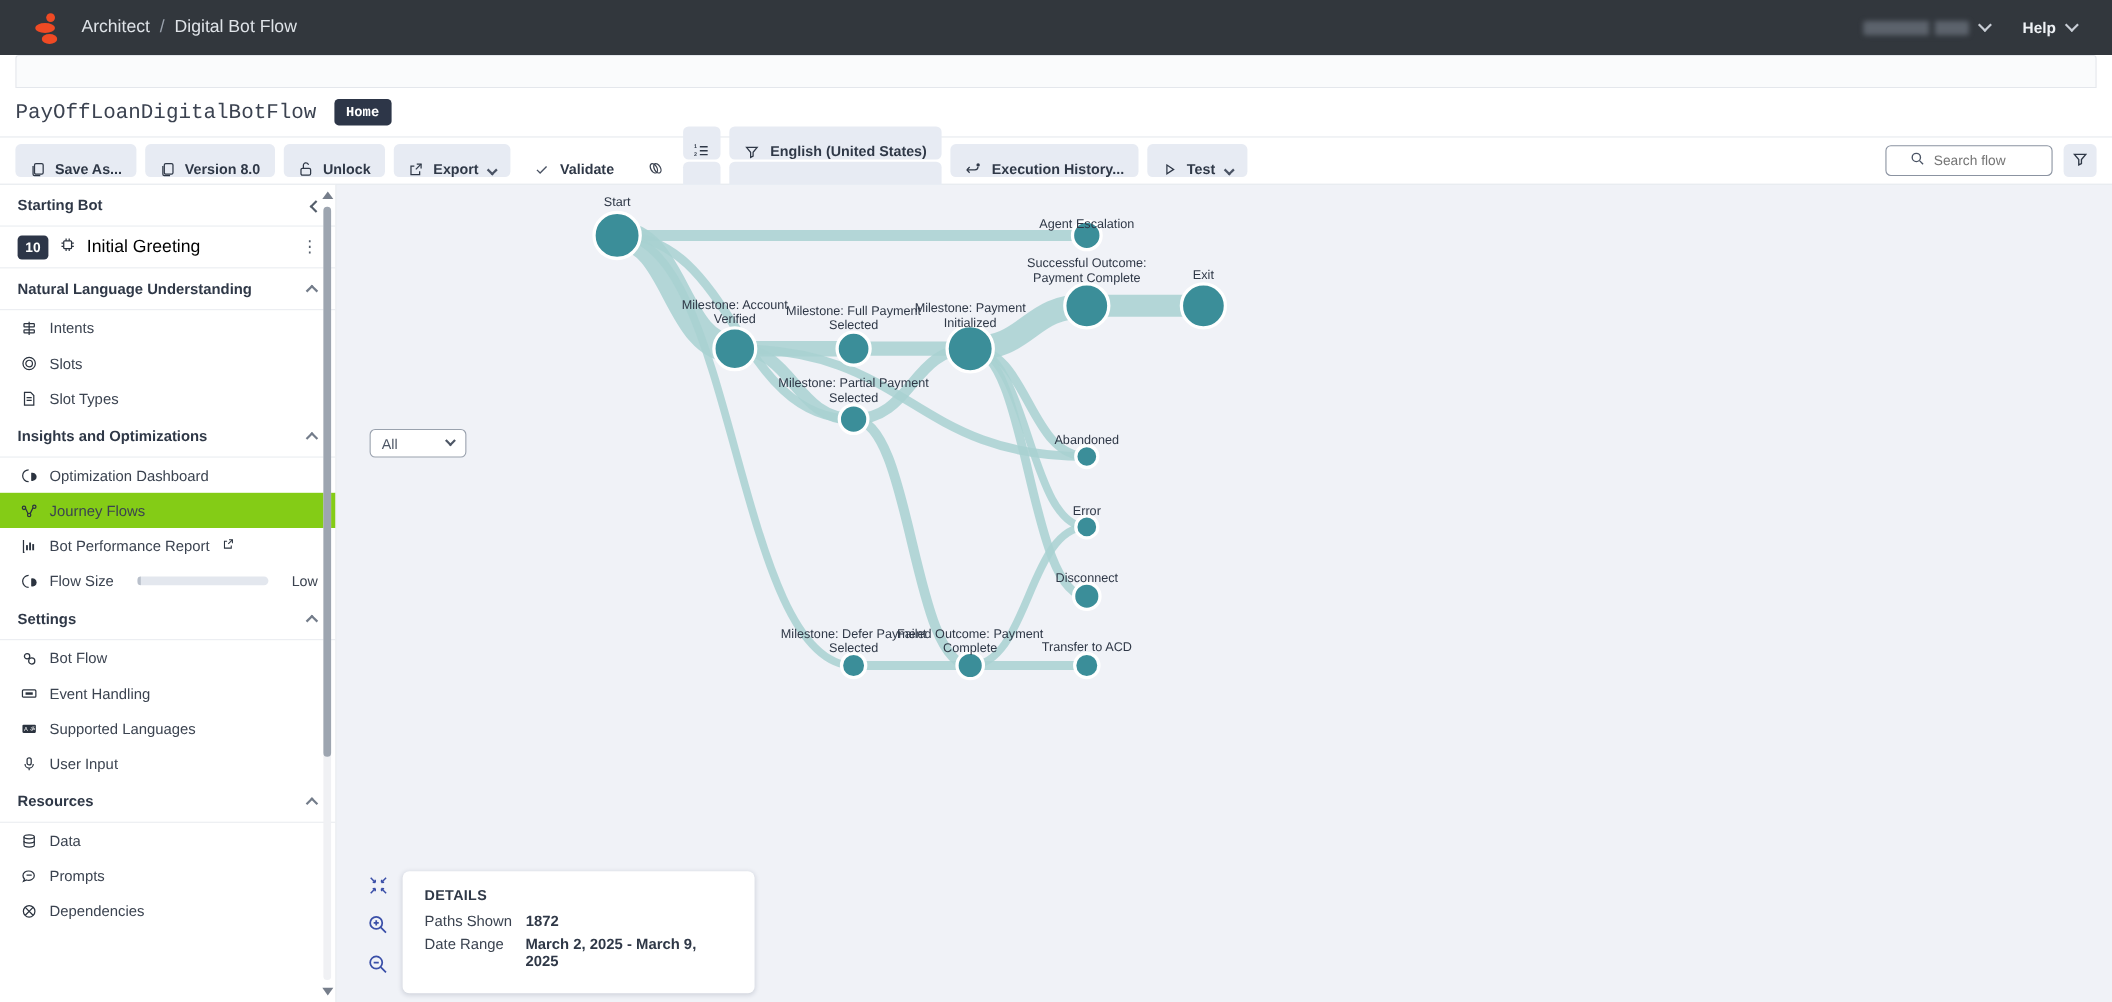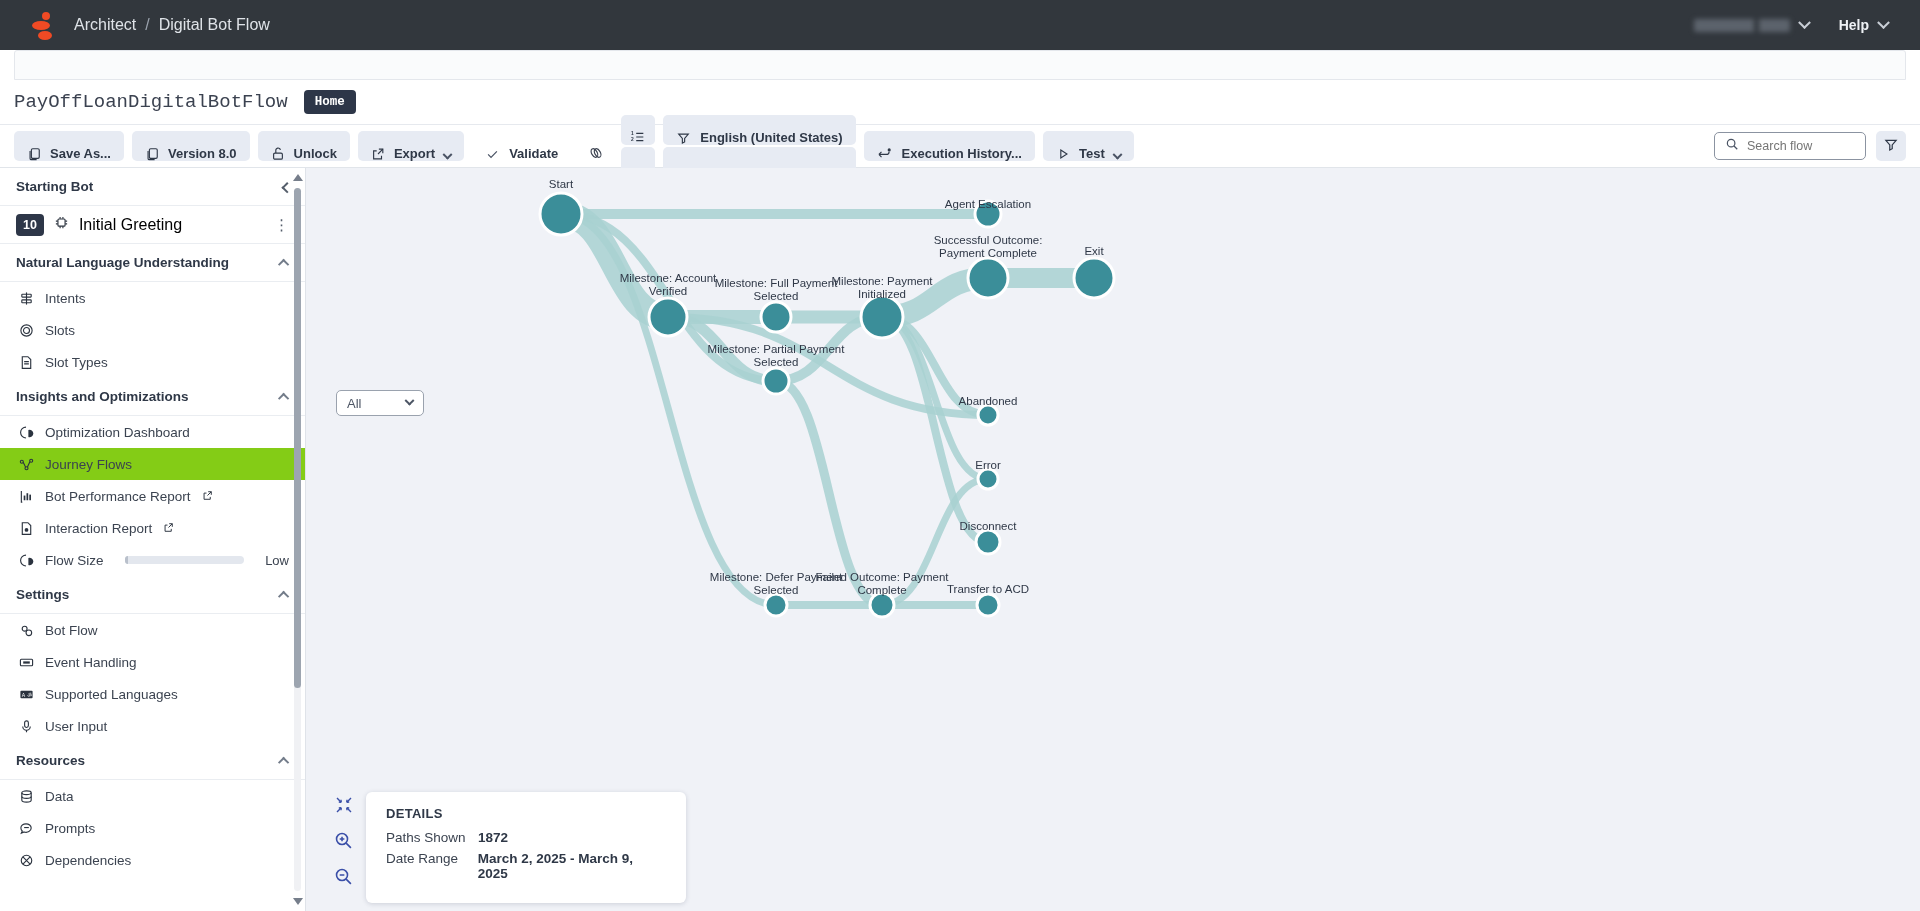--- a/index.html
+++ b/index.html
@@ -50,21 +50,21 @@
           border-radius: 5px; height: 30px; padding: 0 13px; font-size: 13px; font-weight: bold;
           color:#2f3847; font-family:"Liberation Sans",sans-serif; cursor:pointer; white-space:nowrap;}
   .tbtn.icononly { padding: 0 9px; }
   .tbtn.plain { background: transparent; }
   .tbtn svg { display:block; }
   .tgroup { display:flex; gap:2px;flex-direction:column; }
   .cdown { width:7px;height:7px;border-right:2px solid #4a5364;border-bottom:2px solid #4a5364;
            transform: rotate(45deg) translate(-2px,-2px); }
   .toolbar-right { margin-left:auto; display:flex; align-items:center; gap: 10px; }
   .searchbox { display:flex; align-items:center; gap:8px; border:1px solid #8b93a1; border-radius:5px;
-               height:28px; width: 152px; padding: 0 10px; }
+               height:28px; width: 152px; padding: 0 21px; }
   .searchbox input { border:none; outline:none; font-size:12.5px; color:#5a6373; width:100%;
                      font-family:"Liberation Sans",sans-serif; background:transparent; }
   .filtbtn { background:#e7ebf3; border-radius:5px; width:30px; height:30px;
              display:flex;align-items:center;justify-content:center; border:none; cursor:pointer;}
 
   
   .body { display: flex; height: calc(911px - 50px - 30px - 44px - 44px); }
 
   
   .sidebar { width: 306px; border-right: 1px solid #dfe3e9; position: relative;
@@ -348,34 +348,20 @@
     <div class="sb-item">
       <span class="ico">
           <svg width="15" height="15" viewBox="0 0 16 16" fill="none" stroke="#2b333f" stroke-width="1.2">
             <path d="M2.5 2v12h1"></path>
             <rect x="5" y="7" width="1.8" height="5" fill="#2b333f" stroke="none"></rect>
             <rect x="8" y="4.5" width="1.8" height="7.5" fill="#2b333f" stroke="none"></rect>
             <rect x="11" y="6" width="1.8" height="6" fill="#2b333f" stroke="none"></rect>
           </svg>
         </span>
       <span>Bot Performance Report</span>
-      <span class="ext"><svg width="11" height="11" viewBox="0 0 16 16" fill="none" stroke="#2b333f" stroke-width="1.4">
-            <path d="M9 2.5h4.5V7"></path>
-            <path d="M13.5 2.5L8 8"></path>
-            <path d="M12 10v3.5H3V4.5h3.5"></path>
-          </svg></span>
-    </div>
-    <div class="sb-item">
-      <span class="ico">
-          <svg width="15" height="15" viewBox="0 0 16 16" fill="none" stroke="#2b333f" stroke-width="1.2">
-            <path d="M3.5 1.8h6l3 3v9.4h-9z"></path>
-            <circle cx="8" cy="9.5" r="2" fill="#2b333f" stroke="none"></circle>
-          </svg>
-        </span>
-      <span>Interaction Report</span>
       <span class="ext"><svg width="11" height="11" viewBox="0 0 16 16" fill="none" stroke="#2b333f" stroke-width="1.4">
             <path d="M9 2.5h4.5V7"></path>
             <path d="M13.5 2.5L8 8"></path>
             <path d="M12 10v3.5H3V4.5h3.5"></path>
           </svg></span>
     </div>
     <div class="sb-item">
       <span class="ico">
           <svg width="15" height="15" viewBox="0 0 16 16" fill="none" stroke="#2b333f" stroke-width="1.2">
             <path d="M7.5 2.2A5.8 5.8 0 107.5 13.8"></path>

